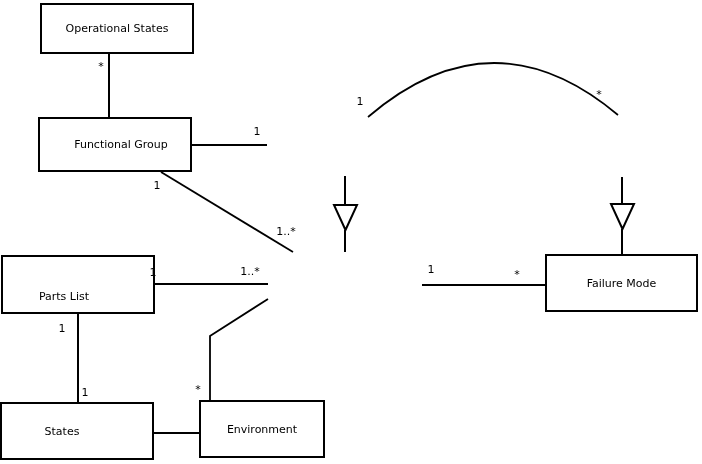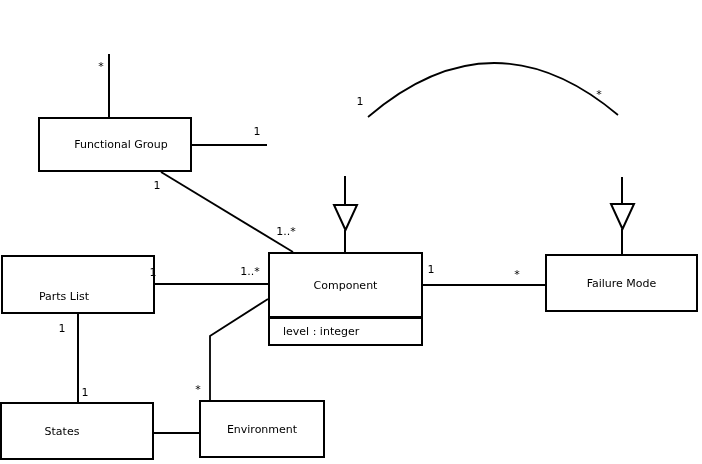--- a/index.html
+++ b/index.html
@@ -117,35 +117,34 @@
 
     <line x1="422" y1="285" x2="545" y2="285" stroke="#000" stroke-width="2"></line>
 
     <line x1="78" y1="314" x2="78" y2="402" stroke="#000" stroke-width="2"></line>
 
     <polyline points="268,299 210,336 210,400" fill="none" stroke="#000" stroke-width="1.8"></polyline>
 
     <line x1="154" y1="433" x2="199" y2="433" stroke="#000" stroke-width="2"></line>
   </svg>
 
+  <div class="uml-class" id="box-operational-states">
+    <span class="cls-name">Operational States</span>
+  </div>
 
   <div class="uml-class" id="box-functional-group">
     <span class="cls-name">Functional Group</span>
   </div>
 
 
 
   <div class="uml-class" id="box-parts-list">
     <span class="cls-name">Parts List</span>
   </div>
 
-  <div id="box-component">
-    <div class="cmp-name">Component</div>
-    <div class="cmp-attr">level : integer</div>
-  </div>
 
   <div class="uml-class" id="box-failure-mode">
     <span class="cls-name">Failure Mode</span>
   </div>
 
   <div class="uml-class" id="box-system">
     <span class="cls-name">States</span>
   </div>
 
   <div class="uml-class" id="box-environment">

